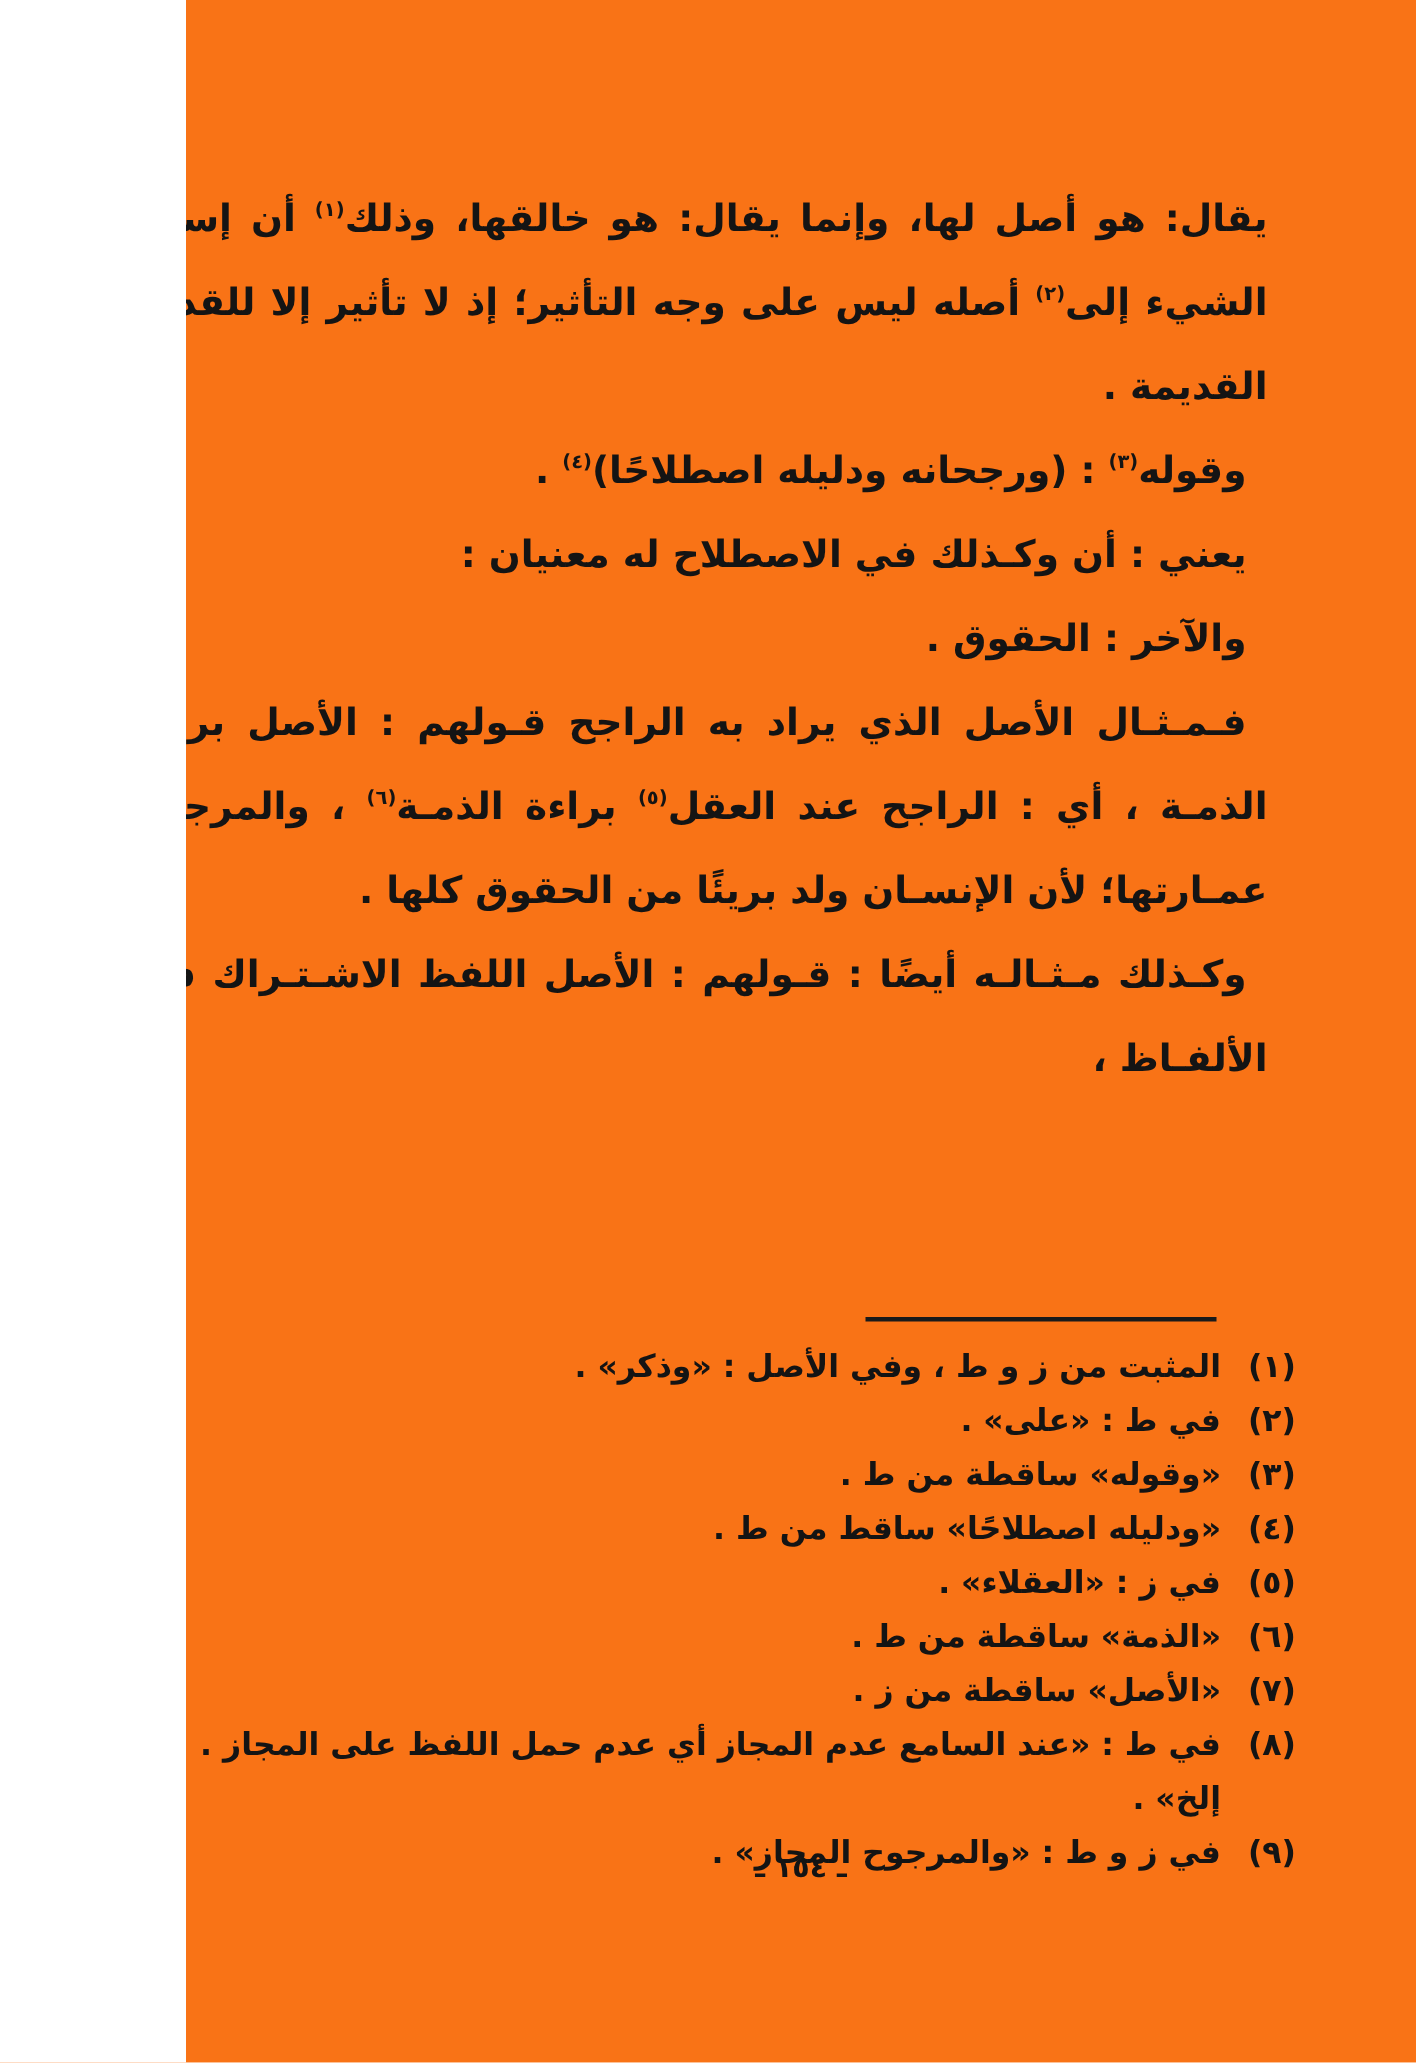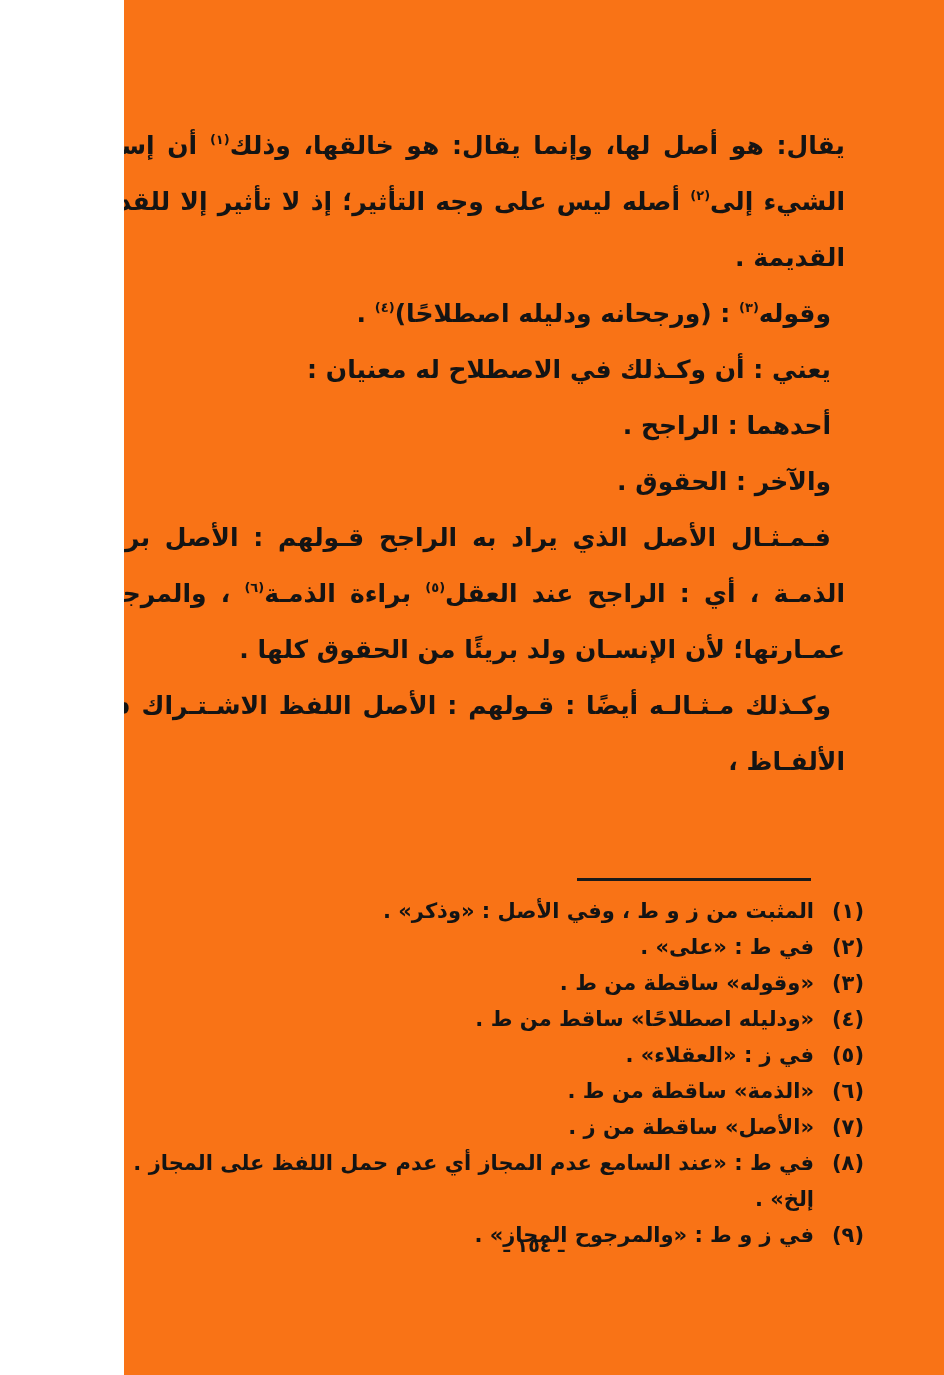--- a/index.html
+++ b/index.html
@@ -71,21 +71,20 @@
   }
 </style>
 </head>
 <body>
 
 <div class="page">
   <div class="body-text">
       <p class="para">يقال: هو أصل لها، وإنما يقال: هو خالقها، وذلك<sup class="fn-mark">(١)</sup> أن إسناد الشيء إلى<sup class="fn-mark">(٢)</sup> أصله ليس على وجه التأثير؛ إذ لا تأثير إلا للقدرة القديمة .</p>
       <p class="para indent">وقوله<sup class="fn-mark">(٣)</sup> : (ورجحانه ودليله اصطلاحًا)<sup class="fn-mark">(٤)</sup> .</p>
       <p class="para indent">يعني : أن وكـذلك في الاصطلاح له معنيان :</p>
-      <p class="para indent">أحدهما : الراجح .</p>
       <p class="para indent">والآخر : الحقوق .</p>
       <p class="para indent">فـمـثـال الأصل الذي يراد به الراجح قـولهم : الأصل براءة الذمـة ، أي : الراجح عند العقل<sup class="fn-mark">(٥)</sup> براءة الذمـة<sup class="fn-mark">(٦)</sup> ، والمرجوح عمـارتها؛ لأن الإنسـان ولد بريئًا من الحقوق كلها .</p>
       <p class="para indent">وكـذلك مـثـالـه أيضًا : قـولهم : الأصل اللفظ الاشـتـراك في الألفـاظ ،</p>
     </div>
   <div class="fn-separator"></div>
   <div class="footnotes">
       <div class="fn-row">
         <span class="fn-num">(١)</span>
         <span class="fn-text">المثبت من ز و ط ، وفي الأصل : «وذكر» .</span>
       </div>

